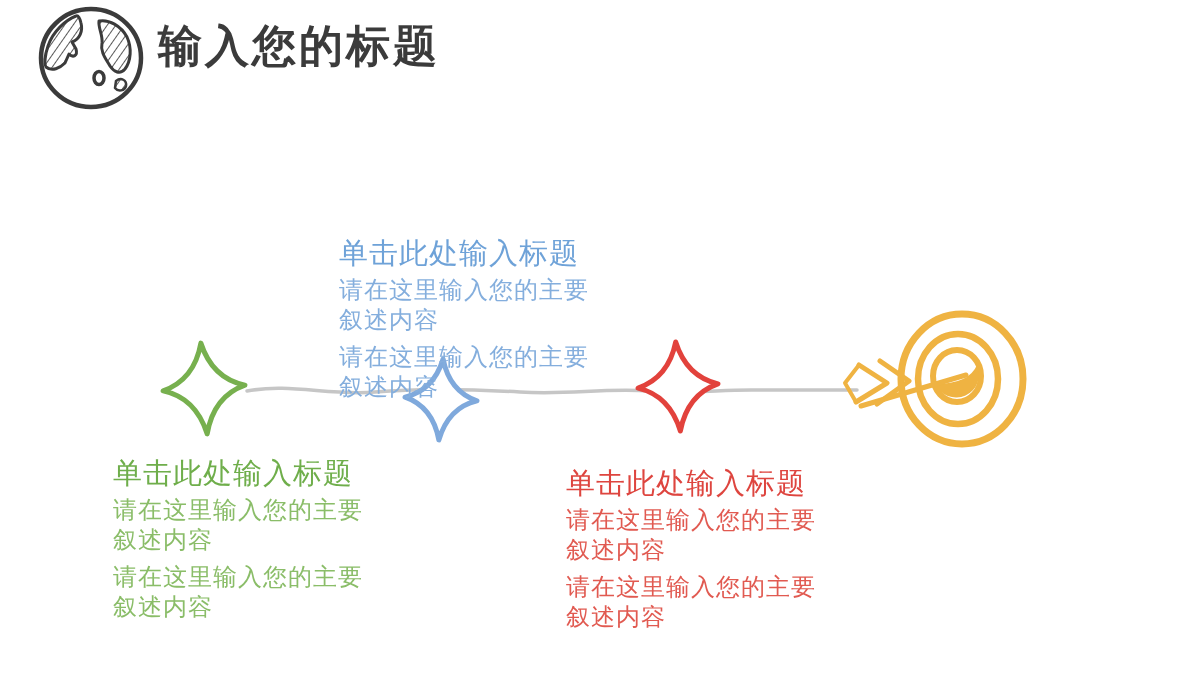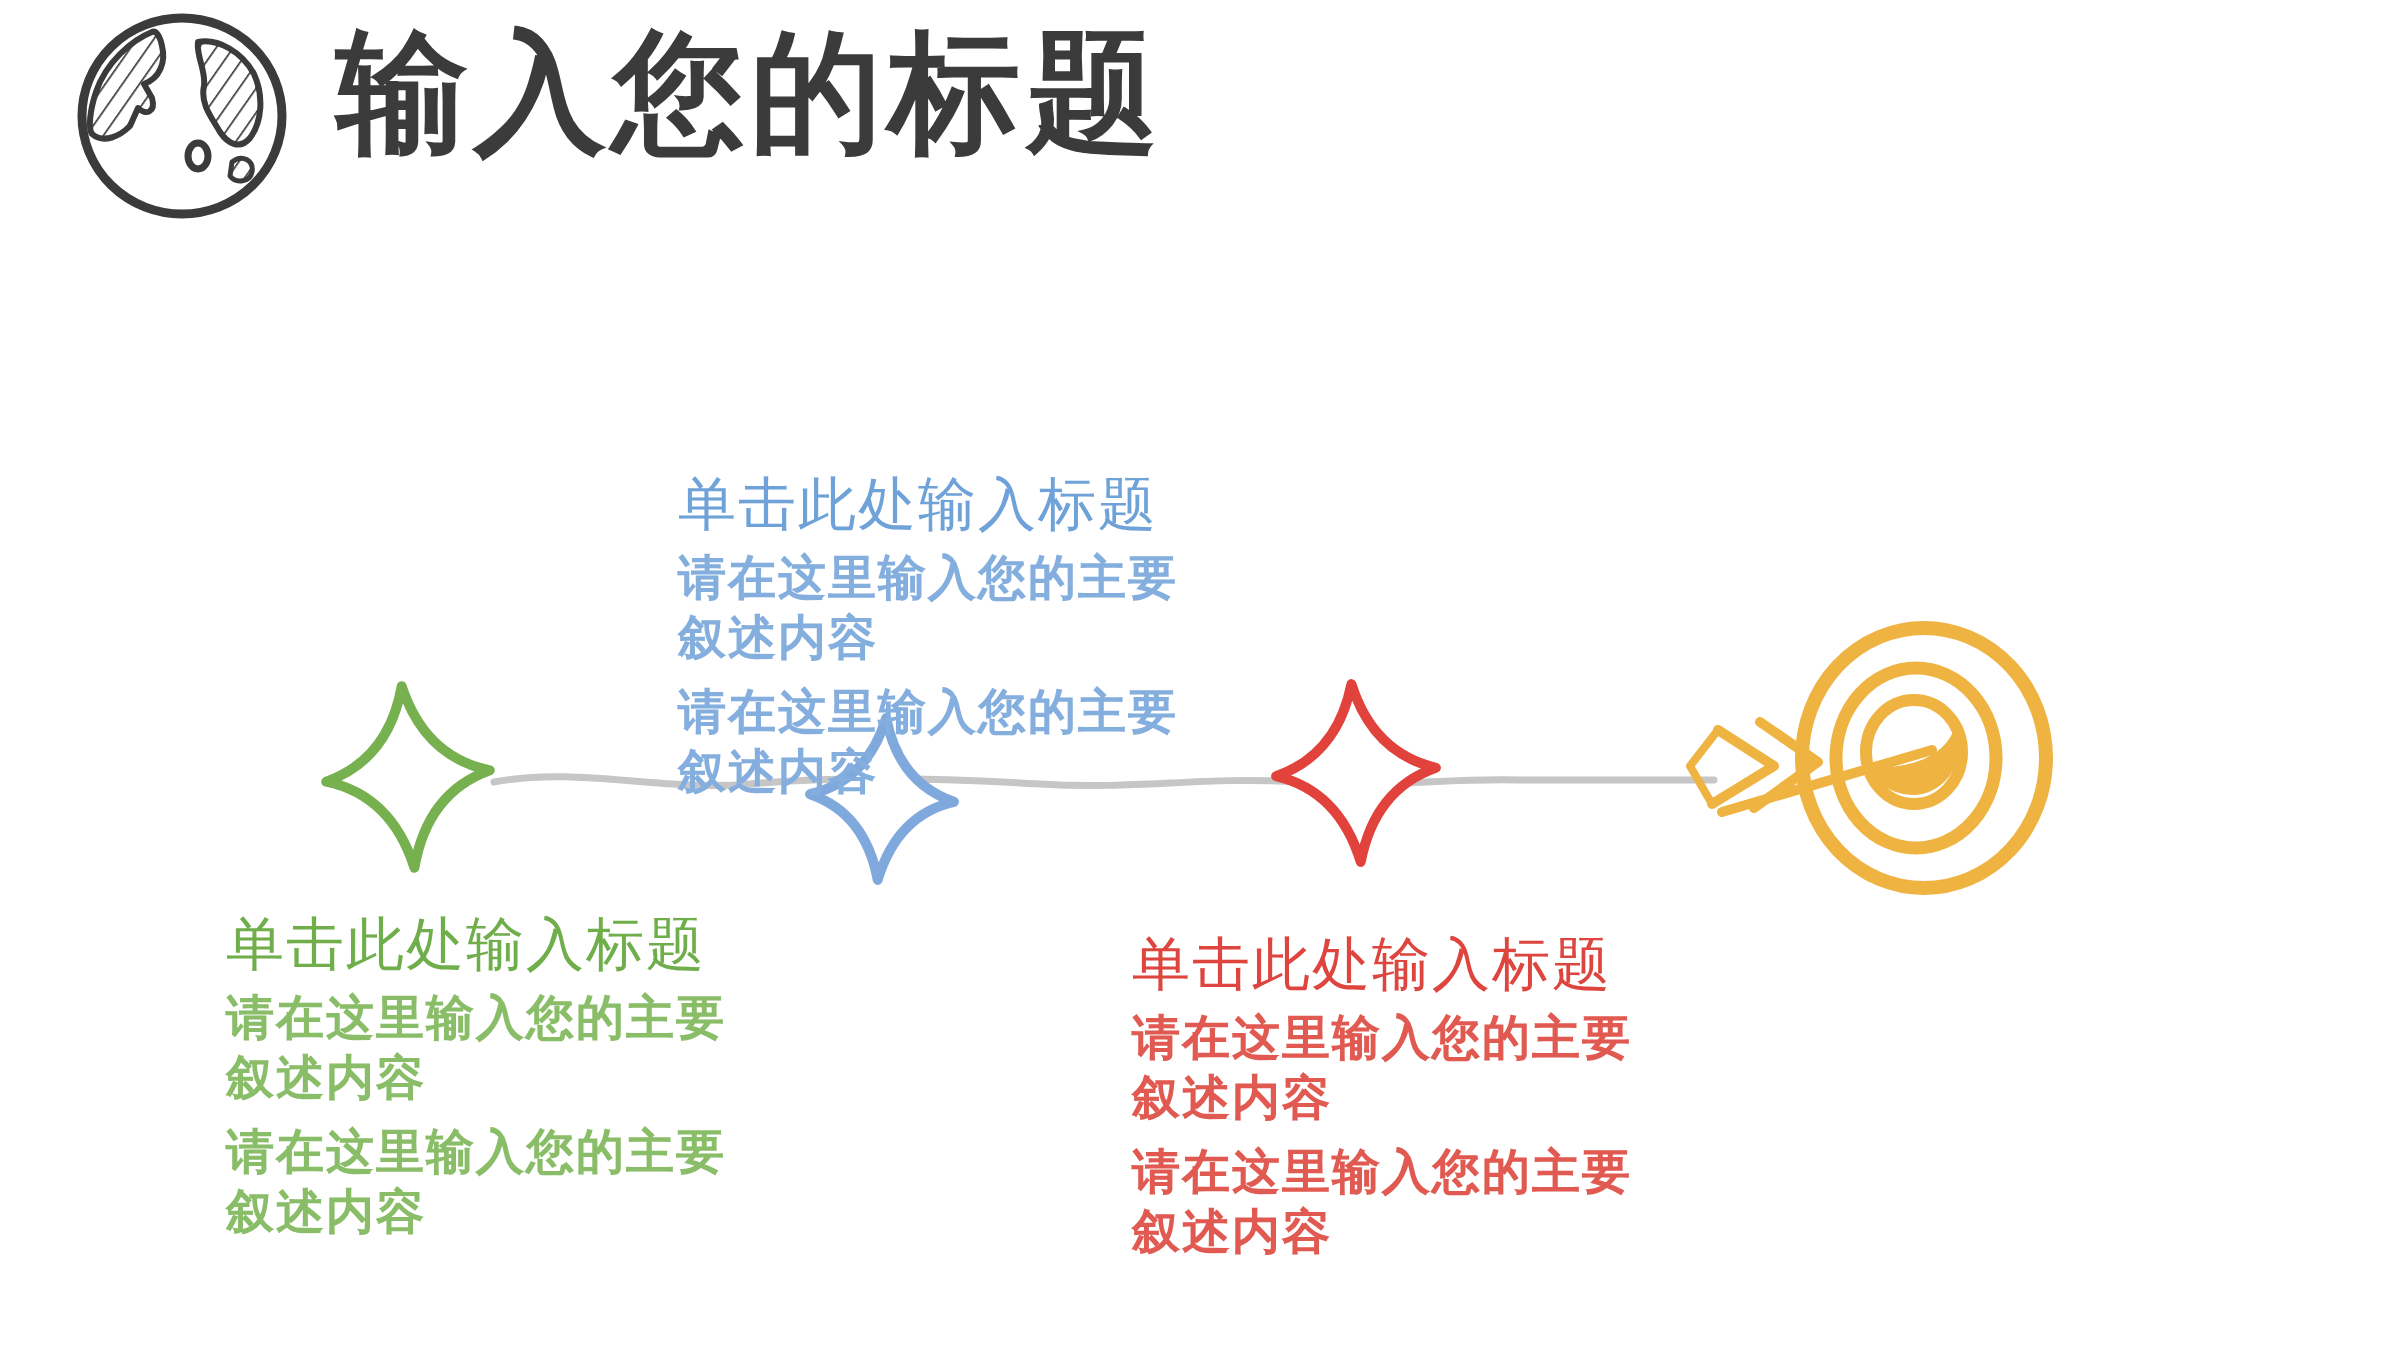--- a/index.html
+++ b/index.html
@@ -3,30 +3,30 @@
 <meta charset="utf-8">
 <style>
   html,body{margin:0;padding:0;background:#e9e9e9;}
   .slide{
     position:relative;width:1200px;height:675px;background:#ffffff;
     overflow:hidden;font-family:"Liberation Sans","DejaVu Sans",sans-serif;
   }
   .header{position:absolute;left:0;top:0;z-index:3;}
   .globe{position:absolute;left:36px;top:4px;}
   .title{
-    position:absolute;left:168px;top:13px;margin:0;white-space:nowrap;
-    font-size:66px;line-height:66px;font-weight:800;letter-spacing:3px;color:#3B3B3B;
+    position:absolute;left:158px;top:13px;margin:0;white-space:nowrap;
+    font-size:44px;line-height:66px;font-weight:800;letter-spacing:3px;color:#3B3B3B;
   }
   .art{position:absolute;left:0;top:0;z-index:1;}
   .step{
     position:absolute;z-index:2;width:252px;
     font-size:24px;line-height:30px;letter-spacing:1px;
   }
   .step .step-heading{margin:0 0 7px 0;font-size:29px;font-weight:400;}
-  .step p{margin:0 0 7px 0;font-weight:bold;}
+  .step p{margin:0 0 7px 0;}
   .step-green{left:113px;top:458px;}
   .step-green .step-heading{color:#6FAE4B;}
   .step-green p{color:#8ABD68;}
   .step-blue{left:339px;top:238px;}
   .step-blue .step-heading{color:#6EA2D8;}
   .step-blue p{color:#84AEDD;}
   .step-red{left:566px;top:468px;}
   .step-red .step-heading{color:#DE453F;}
   .step-red p{color:#E15A51;}
 </style>

